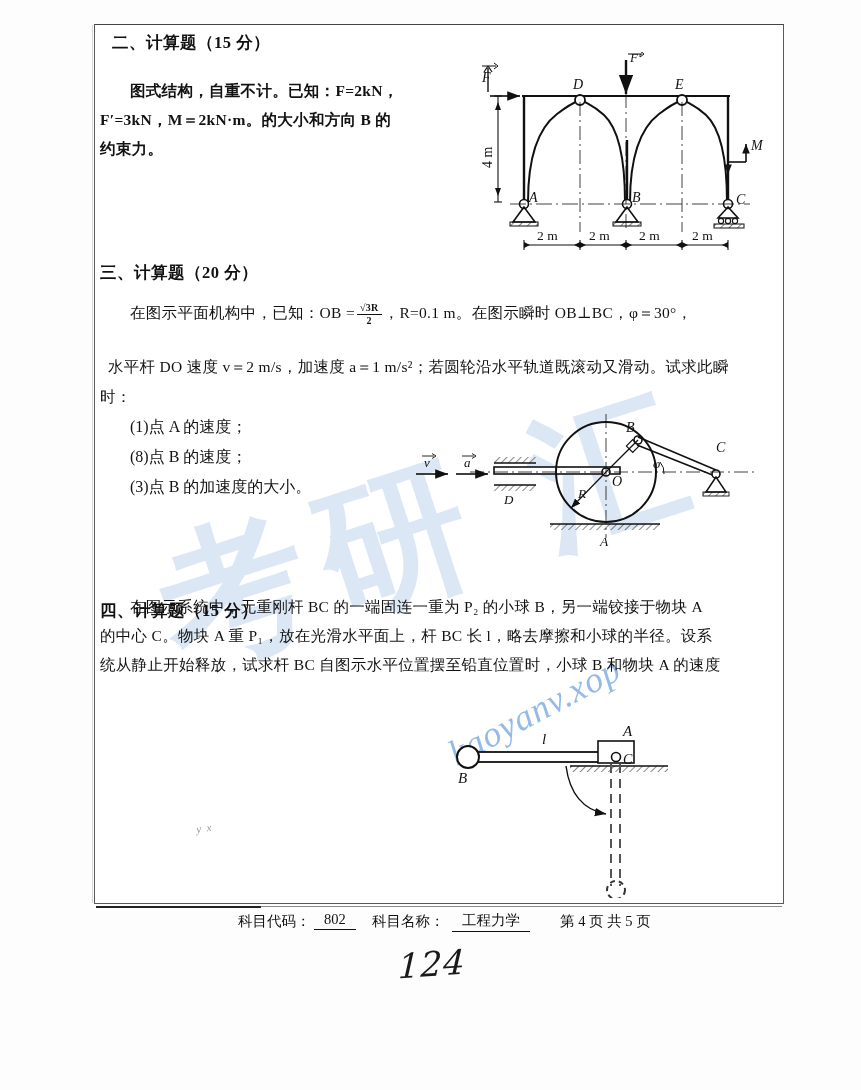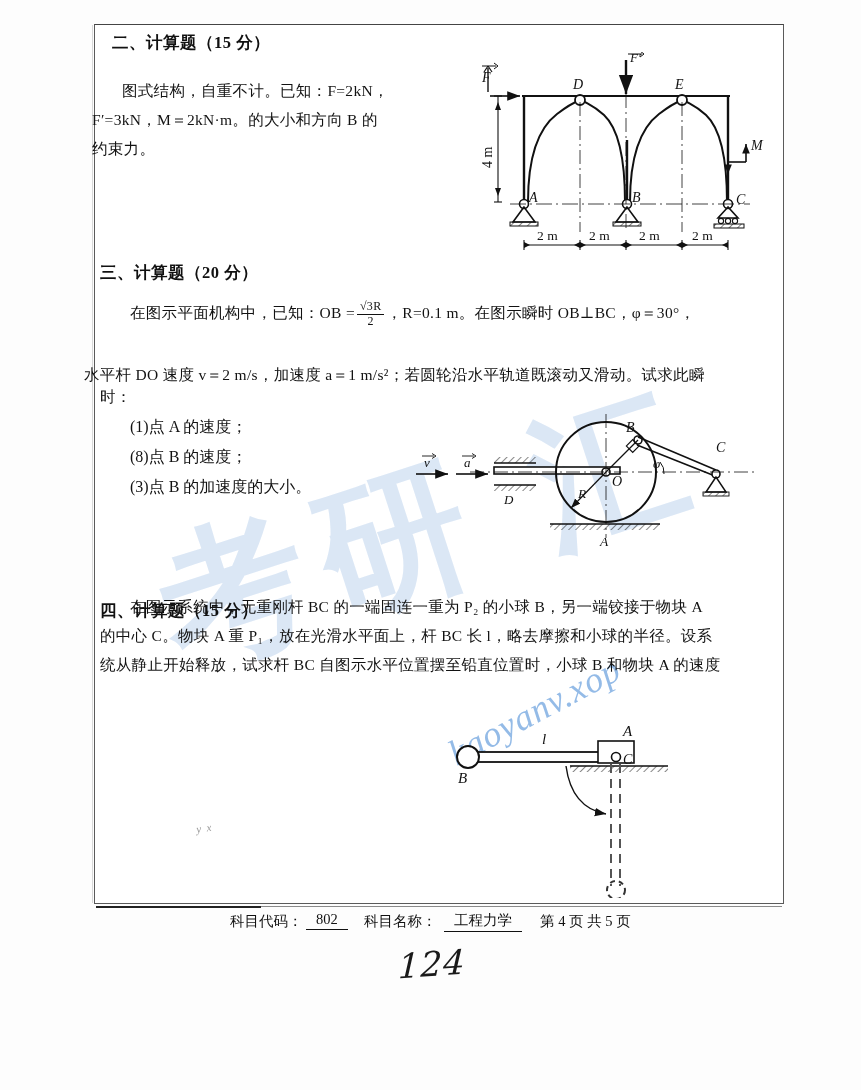--- a/index.html
+++ b/index.html
@@ -92,23 +92,24 @@
     line-height: 29px;
     color: #121212;
     letter-spacing: .3px;
   }
 
   
   .frac {
     display: inline-block;
     vertical-align: -0.55em;
     text-align: center;
-    font-size: 12px;
+    font-size: 10px;
     line-height: 1.15;
     margin: 0 2px;
+    font-weight: bold;
   }
   .frac .num { display: block; border-bottom: 1px solid #111; padding: 0 3px; }
   .frac .den { display: block; padding: 0 3px; }
   .sqrt { white-space: nowrap; }
 
   .subitems {
     position: absolute;
     font-size: 16px;
     line-height: 30px;
     color: #121212;
@@ -132,21 +133,21 @@
   }
   #footer {
     position: absolute;
     left: 96px; top: 912px;
     width: 686px;
     font-size: 14.5px;
     color: #111;
     z-index: 4;
     white-space: nowrap;
   }
-  #footer .f-item { position: absolute; }
+  #footer .f-item { position: absolute; margin-left: 8px; }
   #footer .ul-val {
     border-bottom: 1px solid #111;
     padding: 0 10px 1px 10px;
     display: inline-block;
   }
   #handwritten {
     position: absolute;
     left: 398px; top: 944px;
     font-size: 34px;
     color: #1a1a1a;
@@ -175,21 +176,21 @@
 
   <div class="wm" id="wm-cn">考研  汇</div>
   <div class="wm" id="wm-url">kaoyanv.xop</div>
 
   <div id="paper-frame"></div>
 
   <div class="content">
 
     <div class="sec-head" style="left:112px; top:32px;">二、计算题（15 分）</div>
 
-    <div class="para" style="left:92px; top:76px; width:310px;">
+    <div class="para" style="left:100px; top:76px; width:310px;font-weight:bold;">
       <div style="text-indent:30px;">图式结构，自重不计。已知：F=2kN，</div>
       <div>F′=3kN，M＝2kN·m。的大小和方向 B 的</div>
       <div>约束力。</div>
     </div>
 
     <div class="fig" style="left:480px; top:52px;">
       <svg width="300" height="205" viewBox="0 0 300 205">
         <defs>
           <marker id="ah" markerWidth="9" markerHeight="9" refX="8" refY="3" orient="auto">
             <path d="M0,0 L8,3 L0,6 z" fill="#111"></path>
@@ -291,21 +292,21 @@
         <text x="212" y="188" font-size="13.5" font-family="Liberation Serif, serif" fill="#111">2 m</text>
       </svg>
     </div>
 
     <div class="sec-head" style="left:100px; top:262px;">三、计算题（20 分）</div>
 
     <div class="para nowrap" style="left:130px; top:298px;">
       <span>在图示平面机构中，已知：OB =</span><span class="frac"><span class="num sqrt">√3R</span><span class="den">2</span></span><span>，R=0.1 m。在图示瞬时 OB⊥BC，φ＝30°，</span>
     </div>
 
-    <div class="para nowrap" style="left:84px; top:352px;margin-top:8px;">水平杆 DO 速度 v＝2 m/s，加速度 a＝1 m/s²；若圆轮沿水平轨道既滚动又滑动。试求此瞬</div>
+    <div class="para nowrap" style="left:108px; top:352px;">水平杆 DO 速度 v＝2 m/s，加速度 a＝1 m/s²；若圆轮沿水平轨道既滚动又滑动。试求此瞬</div>
     <div class="para" style="left:100px; top:382px;">时：</div>
 
     <div class="subitems" style="left:130px; top:412px;">
       <div>(1)点 A 的速度；</div>
       <div>(8)点 B 的速度；</div>
       <div>(3)点 B 的加速度的大小。</div>
     </div>
 
     <div class="fig" style="left:410px; top:412px;">
       <svg width="370" height="140" viewBox="0 0 370 140">
@@ -417,18 +418,18 @@
   </div>
 
   <div id="stray-mark">y &nbsp;x</div>
 
   <div id="footer-rule"></div>
   <div id="footer">
     <span class="f-item" style="left:134px;">科目代码：</span>
     <span class="f-item ul-val" style="left:210px; top:-1px;">802</span>
     <span class="f-item" style="left:268px;">科目名称：</span>
     <span class="f-item ul-val" style="left:348px; top:-1px;">工程力学</span>
-    <span class="f-item" style="left:444px;">第 4 页 共 5 页</span>
+    <span class="f-item" style="left:456px;">第 4 页 共 5 页</span>
   </div>
 
   <div id="handwritten">124</div>
 
 </div>
 
 </body></html>

